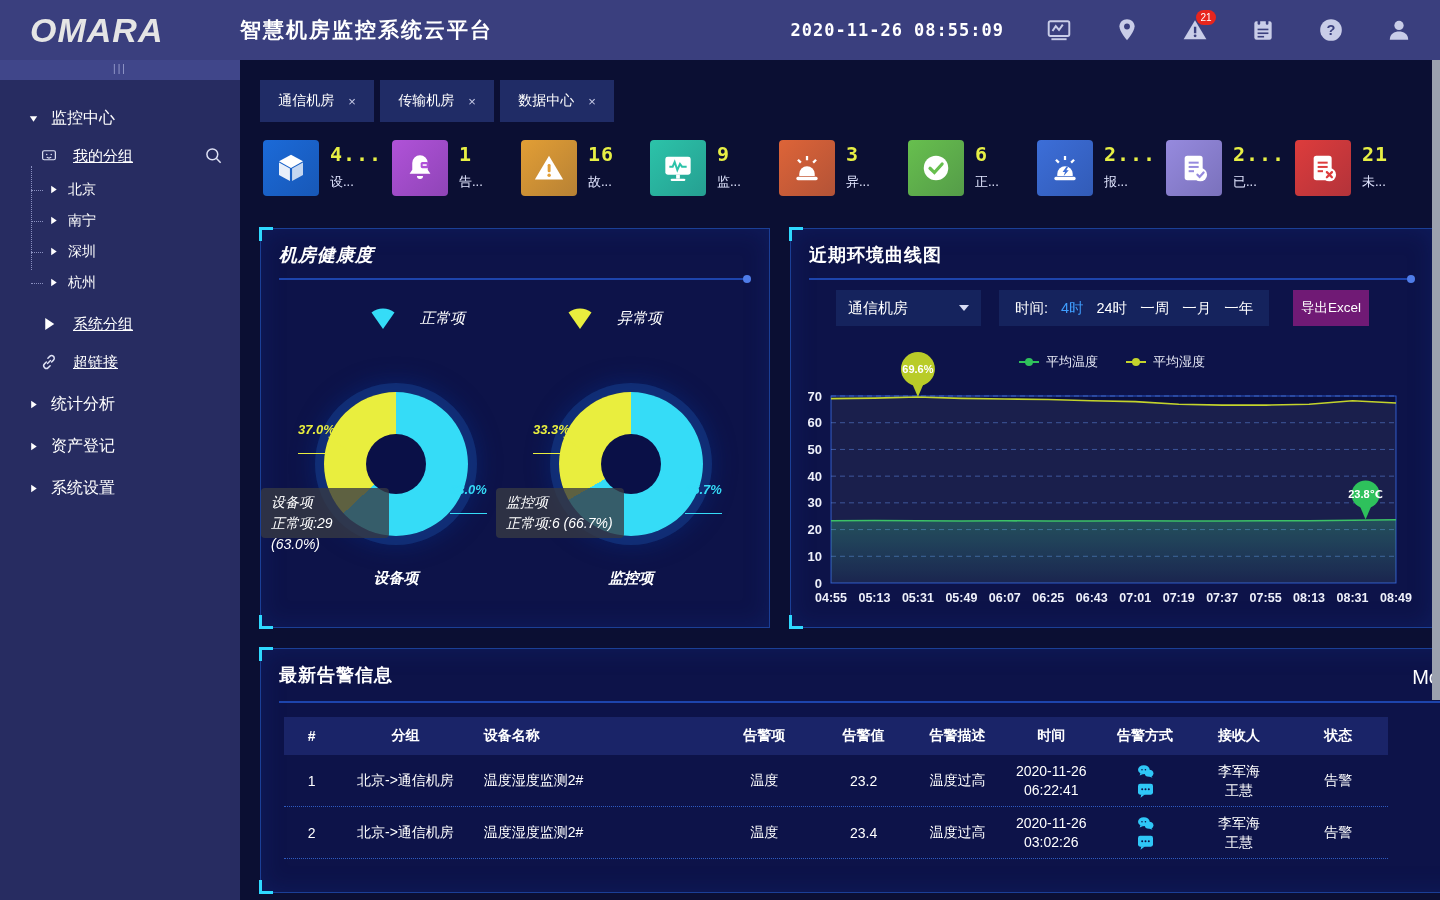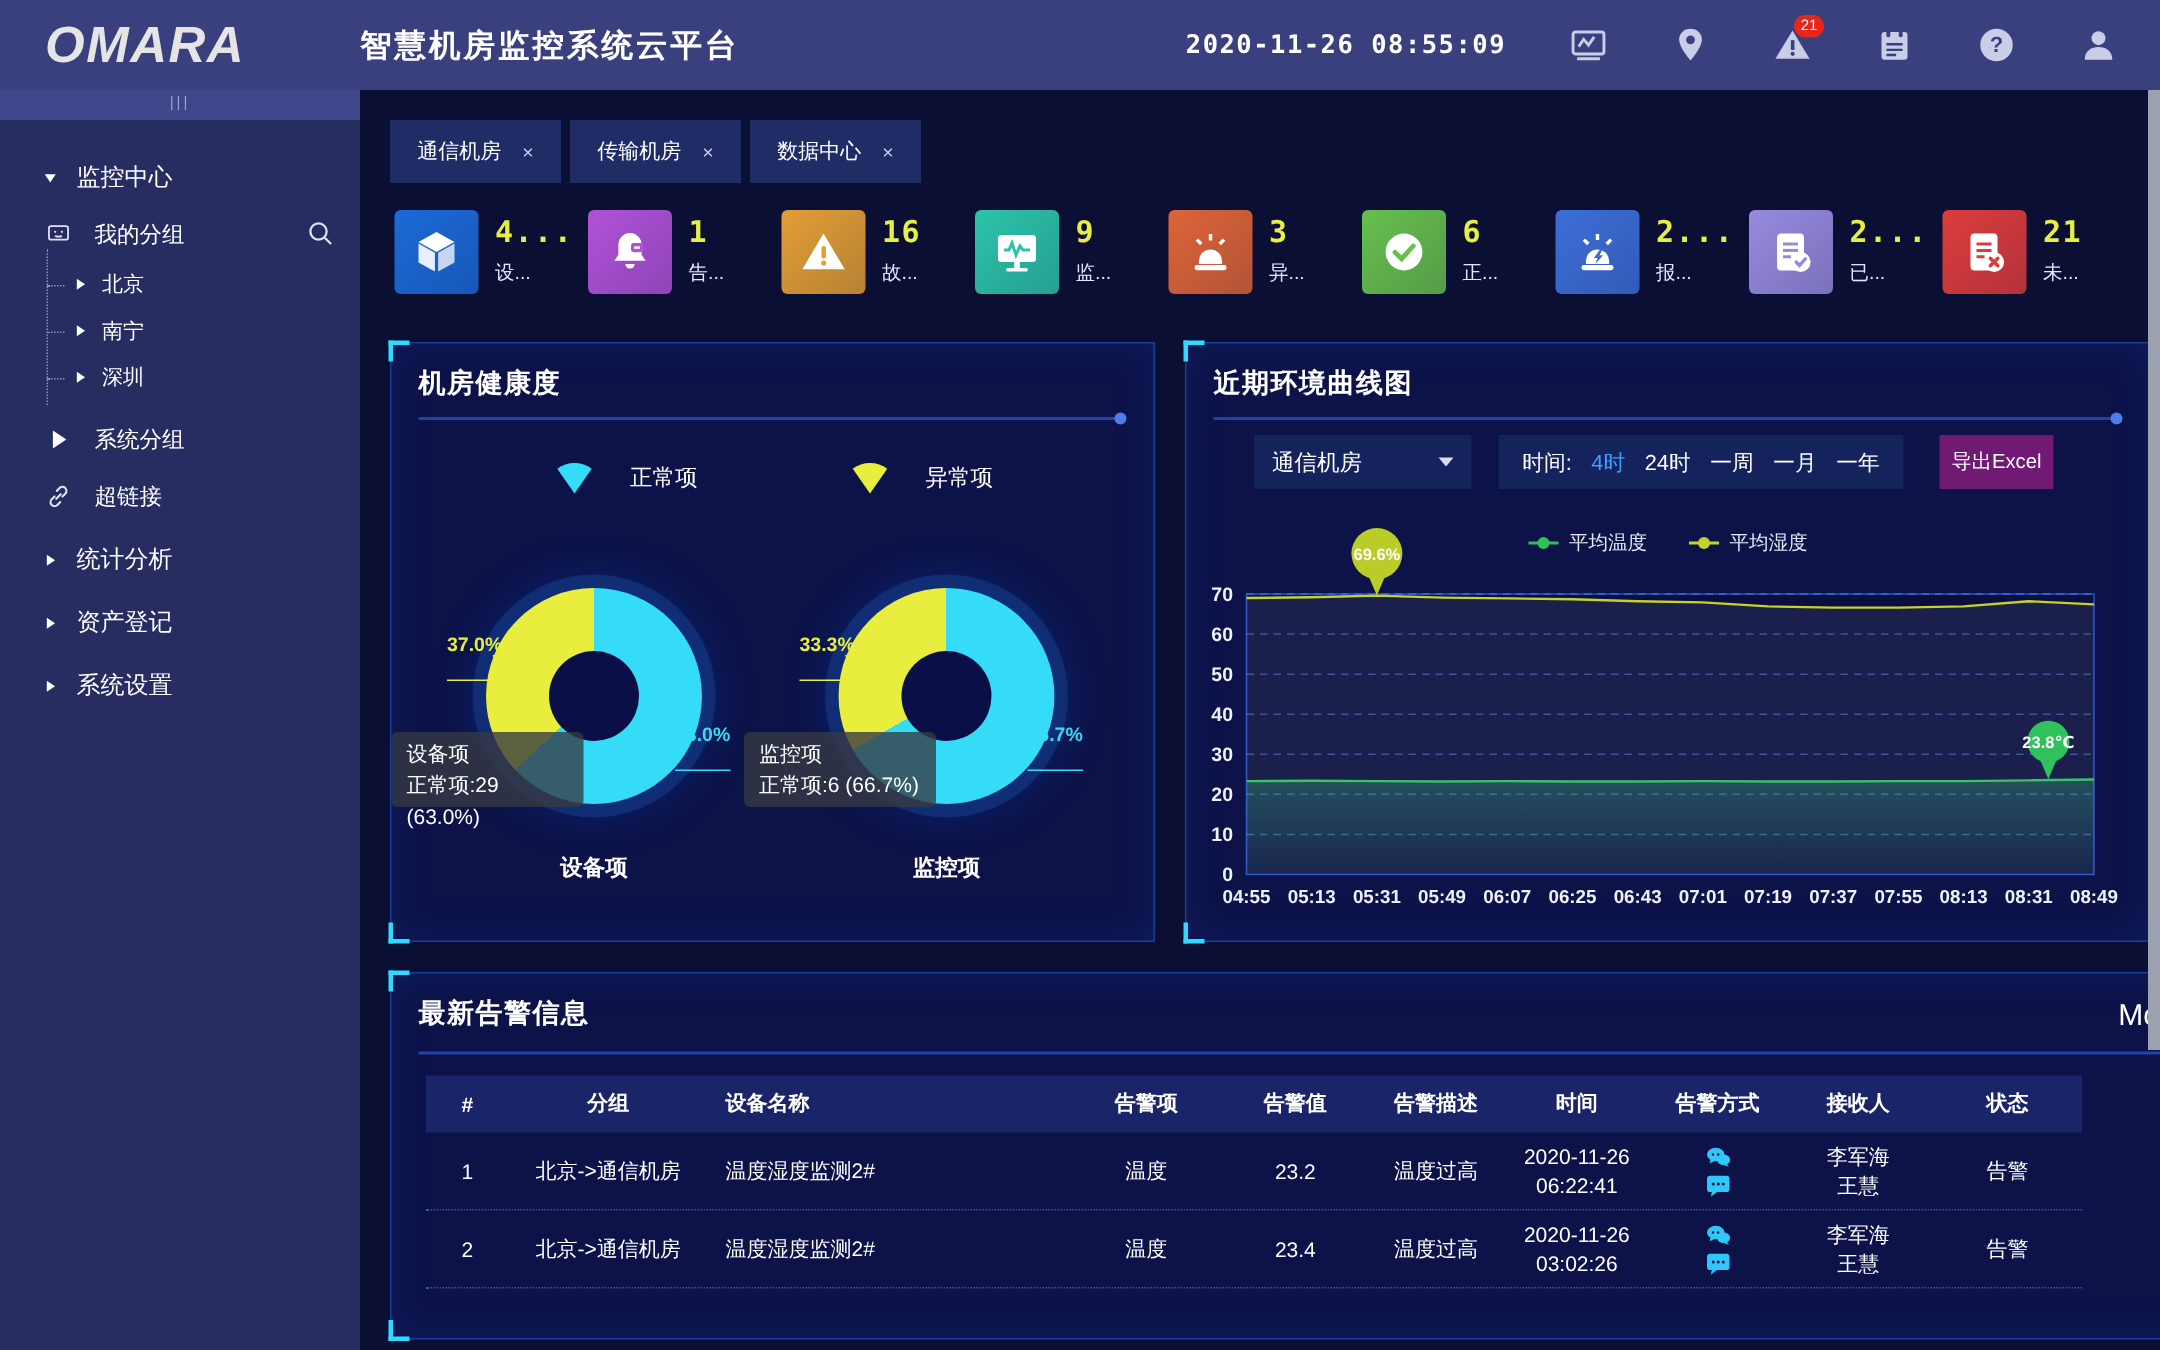--- a/index.html
+++ b/index.html
@@ -23,21 +23,21 @@
   
   .sidebar { position:absolute; left:0; top:60px; width:240px; height:840px; background:#272c61; }
   .handle { height:20px; background:#40468a; text-align:center; font-size:10px; letter-spacing:2px;
     color:#9ba0cf; line-height:18px; cursor:pointer; }
   #side-nav { position:relative; padding-top:8px; }
   .vline { position:absolute; left:31px; top:86px; height:104px; border-left:1px dotted #8a90c0; }
   .side-item { display:flex; align-items:center; height:36px; cursor:pointer; }
   .side-item .slabel { color:#fff; }
   .lvl0 { padding-left:24px; font-size:16px; }
   .lvl0 .sicon { margin-right:9px; }
-  .lvl1 { padding-left:30px; font-size:15px; }
+  .lvl1 { padding-left:40px; font-size:15px;text-decoration:underline; }
   .lvl1 .sicon { margin-right:15px; }
   .lvl2 { padding-left:44px; font-size:14px; height:31px; position:relative; }
   .lvl2 .sicon { margin-right:6px; }
   .lvl2::before { content:''; position:absolute; left:31px; top:50%; width:12px; border-top:1px dotted #8a90c0; }
   .sicon { display:inline-flex; width:18px; height:18px; align-items:center; justify-content:center; }
   .sicon svg { width:100%; height:100%; }
   .lvl0 .sicon svg, .lvl2 .sicon svg { width:11px; height:11px; }
   .strail { margin-left:auto; margin-right:16px; width:20px; height:20px; cursor:pointer; }
   .strail svg { width:20px; height:20px; }
   [data-name="sidebar-item-monitor-center"] { margin-top:12px; }
@@ -59,21 +59,21 @@
   .stat-tile { width:56px; height:56px; border-radius:4px; display:flex; align-items:center;
     justify-content:center; flex:none; }
   .stat-tile svg { width:32px; height:32px; }
   .stat-value { font-family:"DejaVu Sans Mono",monospace; font-weight:bold; font-size:20px;
     color:#e7ef45; margin-top:2px; letter-spacing:1px; }
   .stat-label { font-size:13px; color:#e2e6ff; margin-top:7px; }
 
   
   .panel { position:absolute; background:#0d1349; border:1px solid #1b3f96;
     box-shadow:inset 0 0 24px rgba(20,50,140,.30); }
-  .panel-health { left:260px; top:228px; width:510px; height:400px; }
+  .panel-health { left:260px; top:228px; width:510px; height:400px;font-style:italic; }
   .panel-env   { left:790px; top:228px; width:644px; height:400px; }
   .panel-alarm { left:260px; top:648px; width:1238px; height:245px; }
   .corner { position:absolute; width:14px; height:14px; border:0 solid #2fd9ff; z-index:3; }
   .c-tl { left:-2px; top:-2px; border-left-width:3px; border-top-width:3px; }
   .c-bl { left:-2px; bottom:-2px; border-left-width:3px; border-bottom-width:3px; }
   .rbar { position:absolute; right:-3px; top:22px; width:3px; height:86px; background:#2fd9ff; }
   .panel h2 { position:absolute; left:18px; top:14px; font-size:18px; font-weight:bold; letter-spacing:1px; }
   .underline { position:absolute; left:18px; top:49px; right:20px; height:2px; background:#1d44ac; }
   .underline::after { content:''; position:absolute; right:-2px; top:-3px; width:8px; height:8px;
     border-radius:50%; background:#4f7ce8; }
@@ -223,20 +223,28 @@
           </span>
           <span class="slabel" data-name="sidebar-item-label">南宁</span>
         </div>
         <div class="side-item lvl2" data-name="sidebar-item-shenzhen">
           <span class="sicon" data-name="caret-right-icon">
             <svg viewBox="0 0 12 12">
               <path d="M3.5 2 L9.5 6 L3.5 10 Z" fill="#fff"></path>
             </svg>
           </span>
           <span class="slabel" data-name="sidebar-item-label">深圳</span>
+        </div>
+        <div class="side-item lvl2" data-name="sidebar-item-hangzhou">
+          <span class="sicon" data-name="caret-right-icon">
+            <svg viewBox="0 0 12 12">
+              <path d="M3.5 2 L9.5 6 L3.5 10 Z" fill="#fff"></path>
+            </svg>
+          </span>
+          <span class="slabel" data-name="sidebar-item-label">杭州</span>
         </div>
         <div class="side-item lvl1" data-name="sidebar-item-system-groups">
           <span class="sicon" data-name="caret-right-icon">
             <svg viewBox="0 0 12 12">
               <path d="M3.5 2 L9.5 6 L3.5 10 Z" fill="#fff"></path>
             </svg>
           </span>
           <span class="slabel" data-name="sidebar-item-label">系统分组</span>
         </div>
         <div class="side-item lvl1" data-name="sidebar-item-hyperlink">

